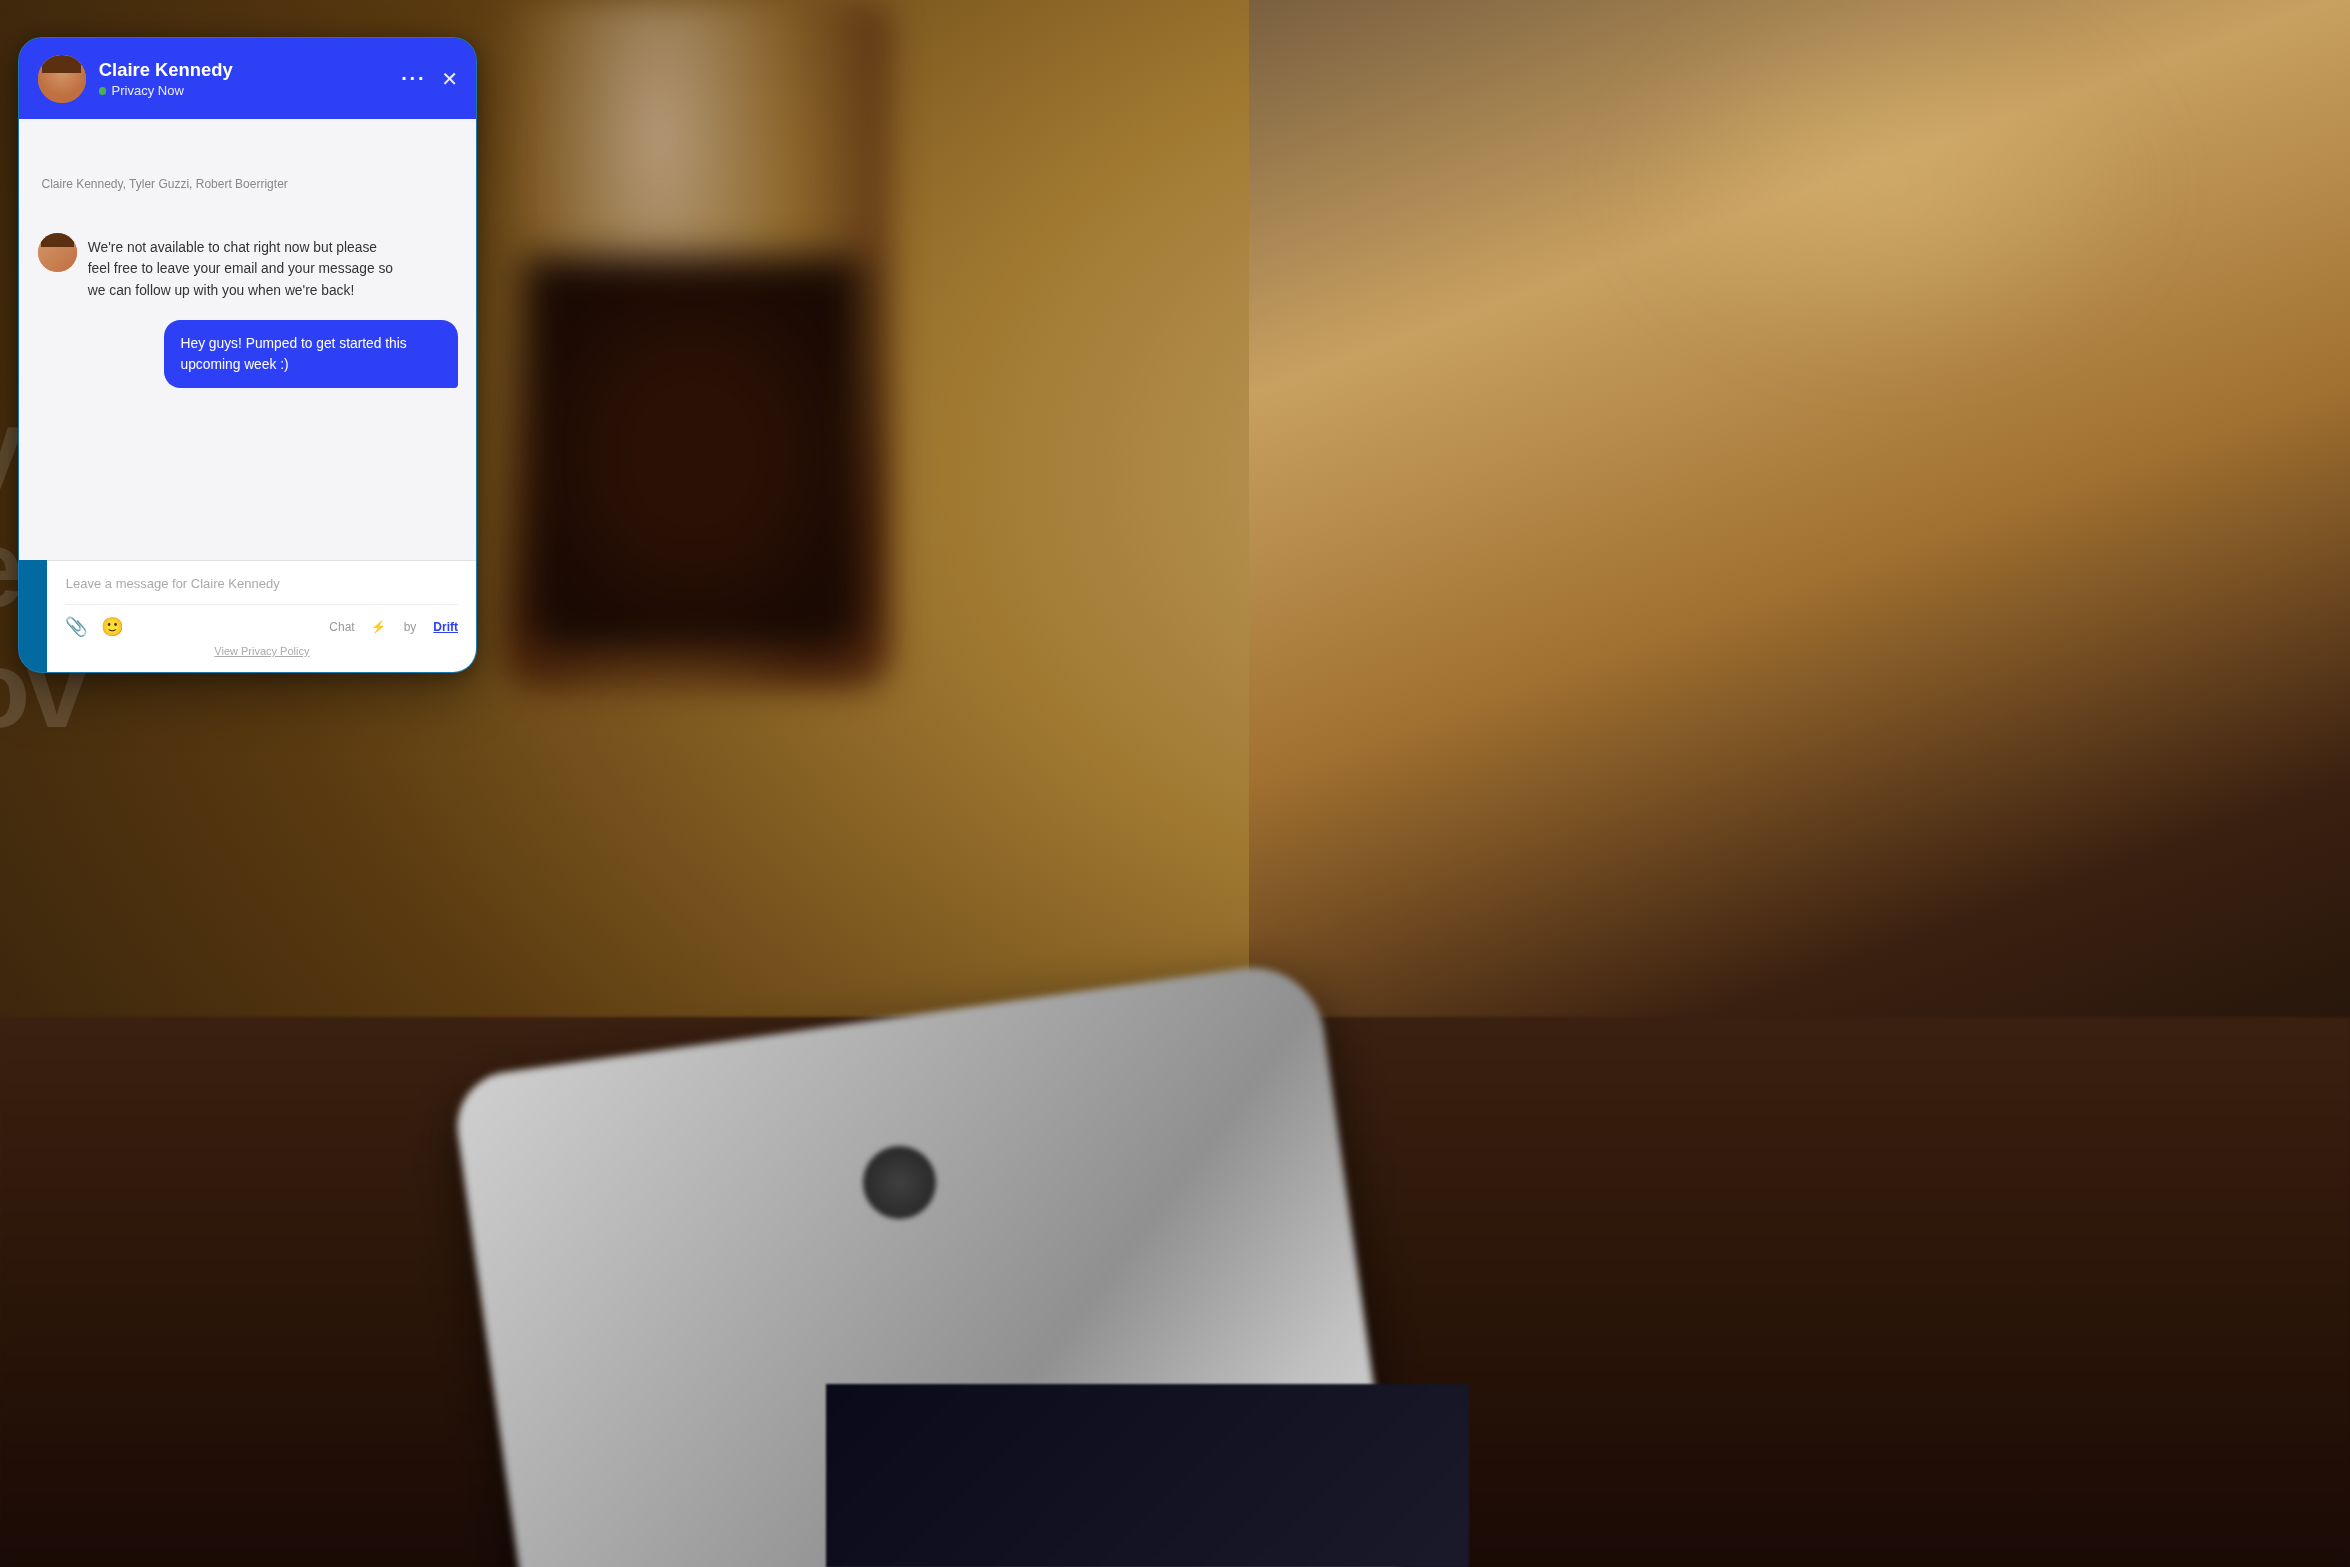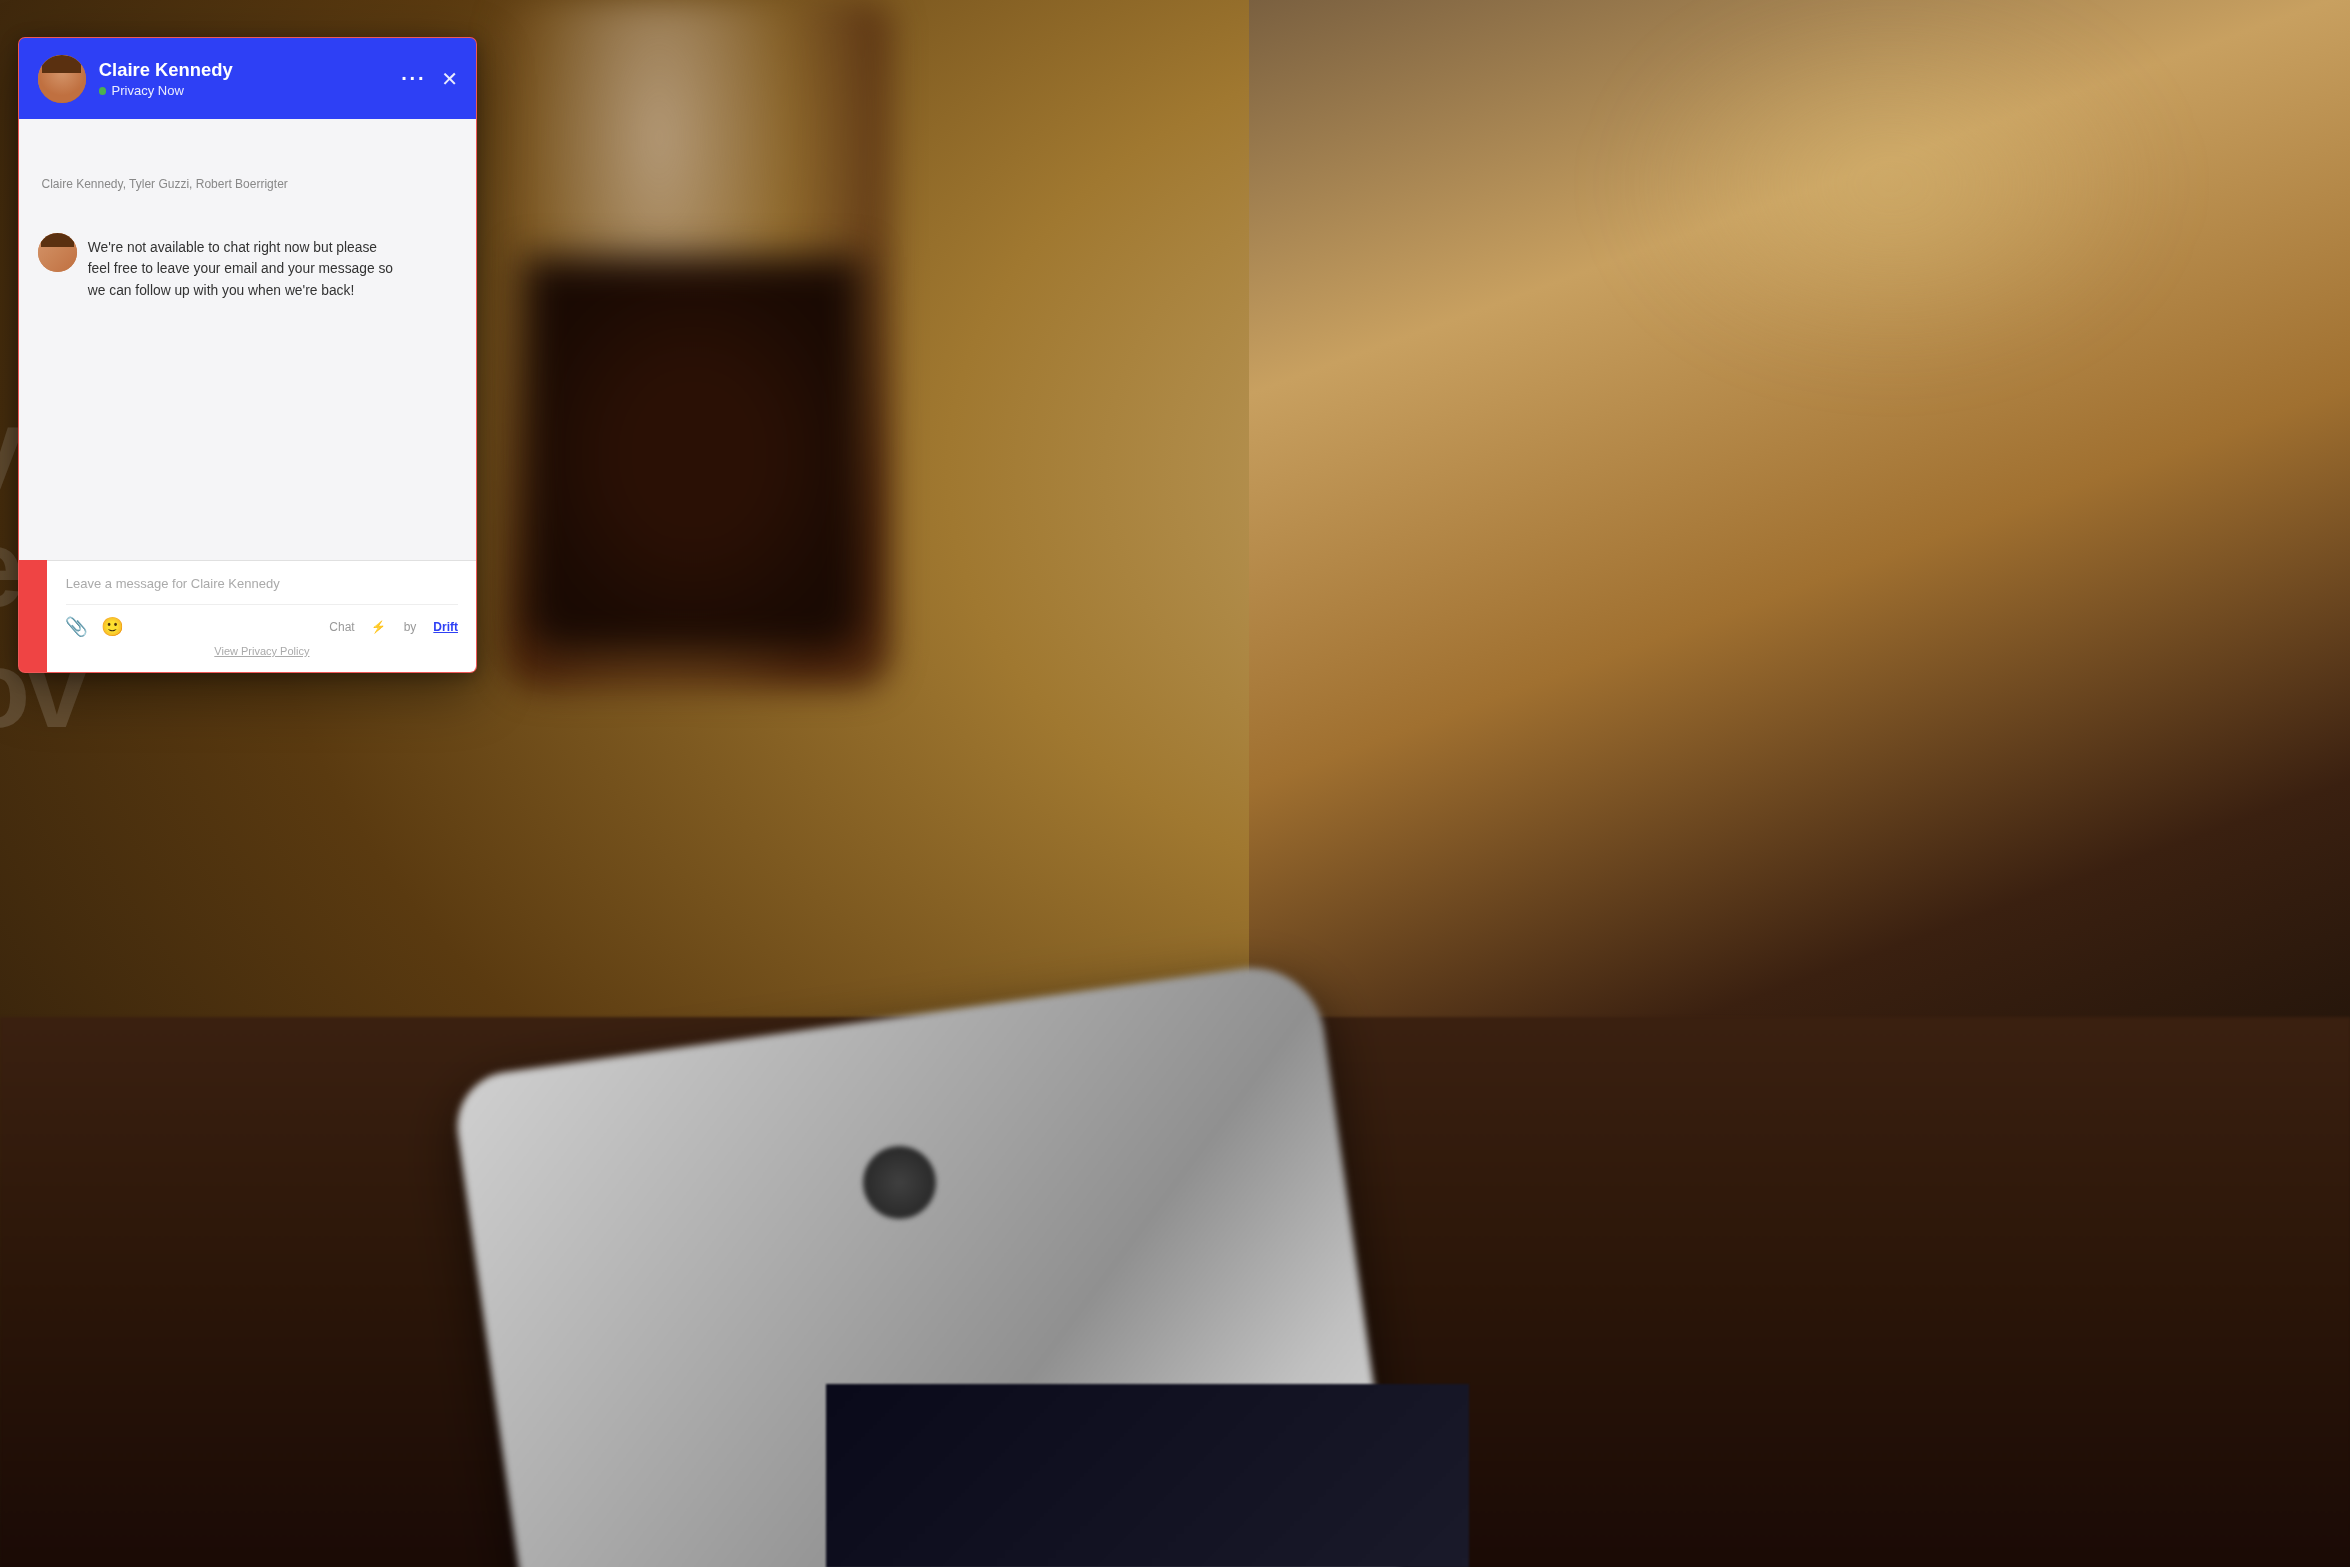--- a/index.html
+++ b/index.html
@@ -114,22 +114,22 @@
     
     .chat-widget-wrapper {
       position: absolute;
       top: 37px;
       left: 18.4px;
       width: 459px;
       z-index: 10;
     }
 
     .chat-widget {
-      background: #ef4444;
-      border-radius: 7px;
+      background: #0369a1;
+      border-radius: 24px;
       overflow: hidden;
       box-shadow: 0 18.4px 55px rgba(0,0,0,0.4), 0 3.7px 18.4px rgba(0,0,0,0.3);
       border: 0.9px solid rgba(255,255,255,0.1);
     }
 
     
     .chat-header {
       background: #2E40F5;
       padding: 16.5px 18.4px;
       display: flex;
@@ -420,20 +420,23 @@
 
       <div class="message-row-incoming">
         <div class="message-avatar-small">
           <div style="width:100%;height:100%;background:linear-gradient(135deg,#d4956a,#c07040);position:relative;">
             <div class="avatar-hair"></div>
           </div>
         </div>
         <div class="message-incoming">We're not available to chat right now but please feel free to leave your email and your message so we can follow up with you when we're back!</div>
       </div>
 
+      <div class="message-row-outgoing">
+        <div class="message-outgoing">Hey guys! Pumped to get started this upcoming week :)</div>
+      </div>
 
     </div>
 
     <div class="chat-footer">
       <div class="chat-input-placeholder">Leave a message for Claire Kennedy</div>
       <div class="chat-footer-bottom">
         <div class="chat-footer-icons">
           <span class="footer-icon">📎</span>
           <span class="footer-icon">🙂</span>
         </div>

